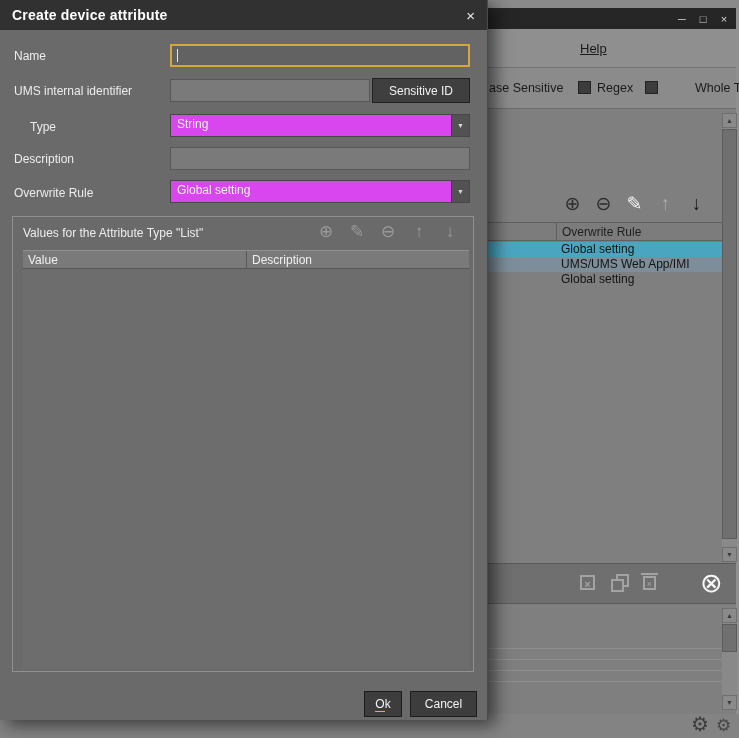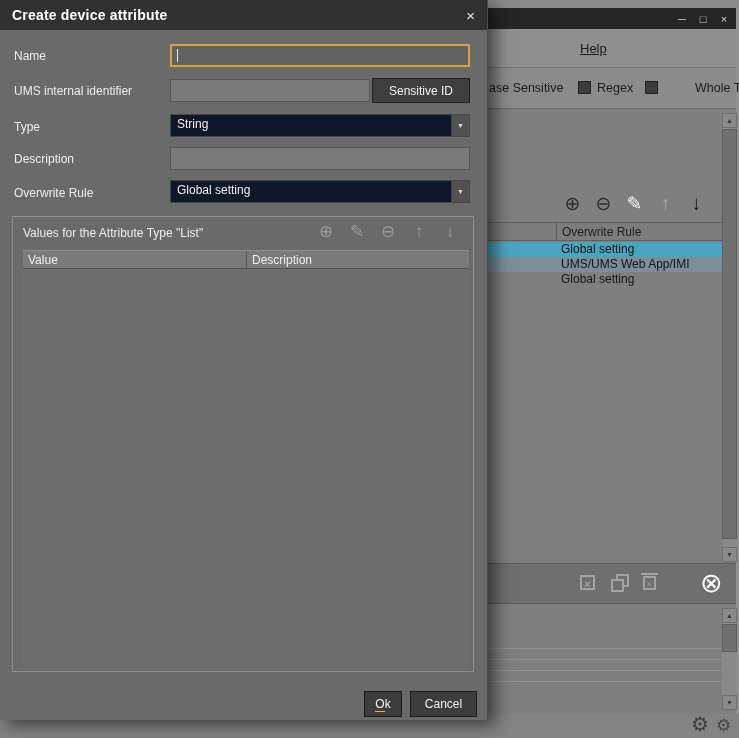--- a/index.html
+++ b/index.html
@@ -112,37 +112,37 @@
     border-right:1px solid #4a4a4a; box-sizing:border-box; z-index:5;
   }
   .dlg-titlebar {
     height:30px; background:#313131; display:flex; align-items:center;
     padding:0 12px; box-sizing:border-box;gap:32px;
   }
   .dlg-title { flex:1; color:#fff; font-weight:bold; font-size:14px; letter-spacing:.2px; }
   .dlg-close { color:#e8e8e8; font-size:15px; line-height:15px; }
 
   .dlg-label { position:absolute; left:14px; font-size:12px; color:#ededed; white-space:nowrap; }
-  .lbl-name { top:49px; } .lbl-ums { top:84px; } .lbl-type { top:120px; }
+  .lbl-name { top:49px; } .lbl-ums { top:84px; } .lbl-type { top:120px;margin-left:16px; }
   .lbl-desc { top:152px; } .lbl-rule { top:186px; }
 
   .fld {
     position:absolute; left:170px; width:300px; height:23px; box-sizing:border-box;
     font-size:12px; color:#f0f0f0; line-height:19px;
   }
   .fld-name { top:44px; background:#626262; border:2px solid var(--focus,#d4a63c); }
   .caret { position:absolute; left:5px; top:3px; bottom:3px; width:1px; background:#e6e6e6; }
   .fld-ums { top:79px; width:200px; background:#7a7a7a; border:1px solid #575757; }
   .btn-generate {
     position:absolute; left:372px; top:78px; width:98px; height:25px;
     background:#3f3f3f; border:1px solid #202020; color:#f2f2f2; font-size:12px;
     display:flex; align-items:center; justify-content:center; box-sizing:border-box;
   }
   .fld-desc { top:147px; background:#7a7a7a; border:1px solid #575757; }
-  .select { background:#0f172a; border:1px solid #474747; padding-left:6px; }
+  .select { background:#d946ef; border:1px solid #474747; padding-left:6px; }
   .fld-type { top:114px; } .fld-rule { top:180px; }
   .sel-arrow {
     position:absolute; right:0; top:0; bottom:0; width:17px; background:#525252;
     border-left:1px solid #3f3f3f; display:flex; align-items:center; justify-content:center;
     font-size:7px; color:#d8d8d8;
   }
 
   .group {
     position:absolute; left:12px; top:216px; width:462px; height:456px;
     border:1px solid #909090; box-sizing:border-box;

